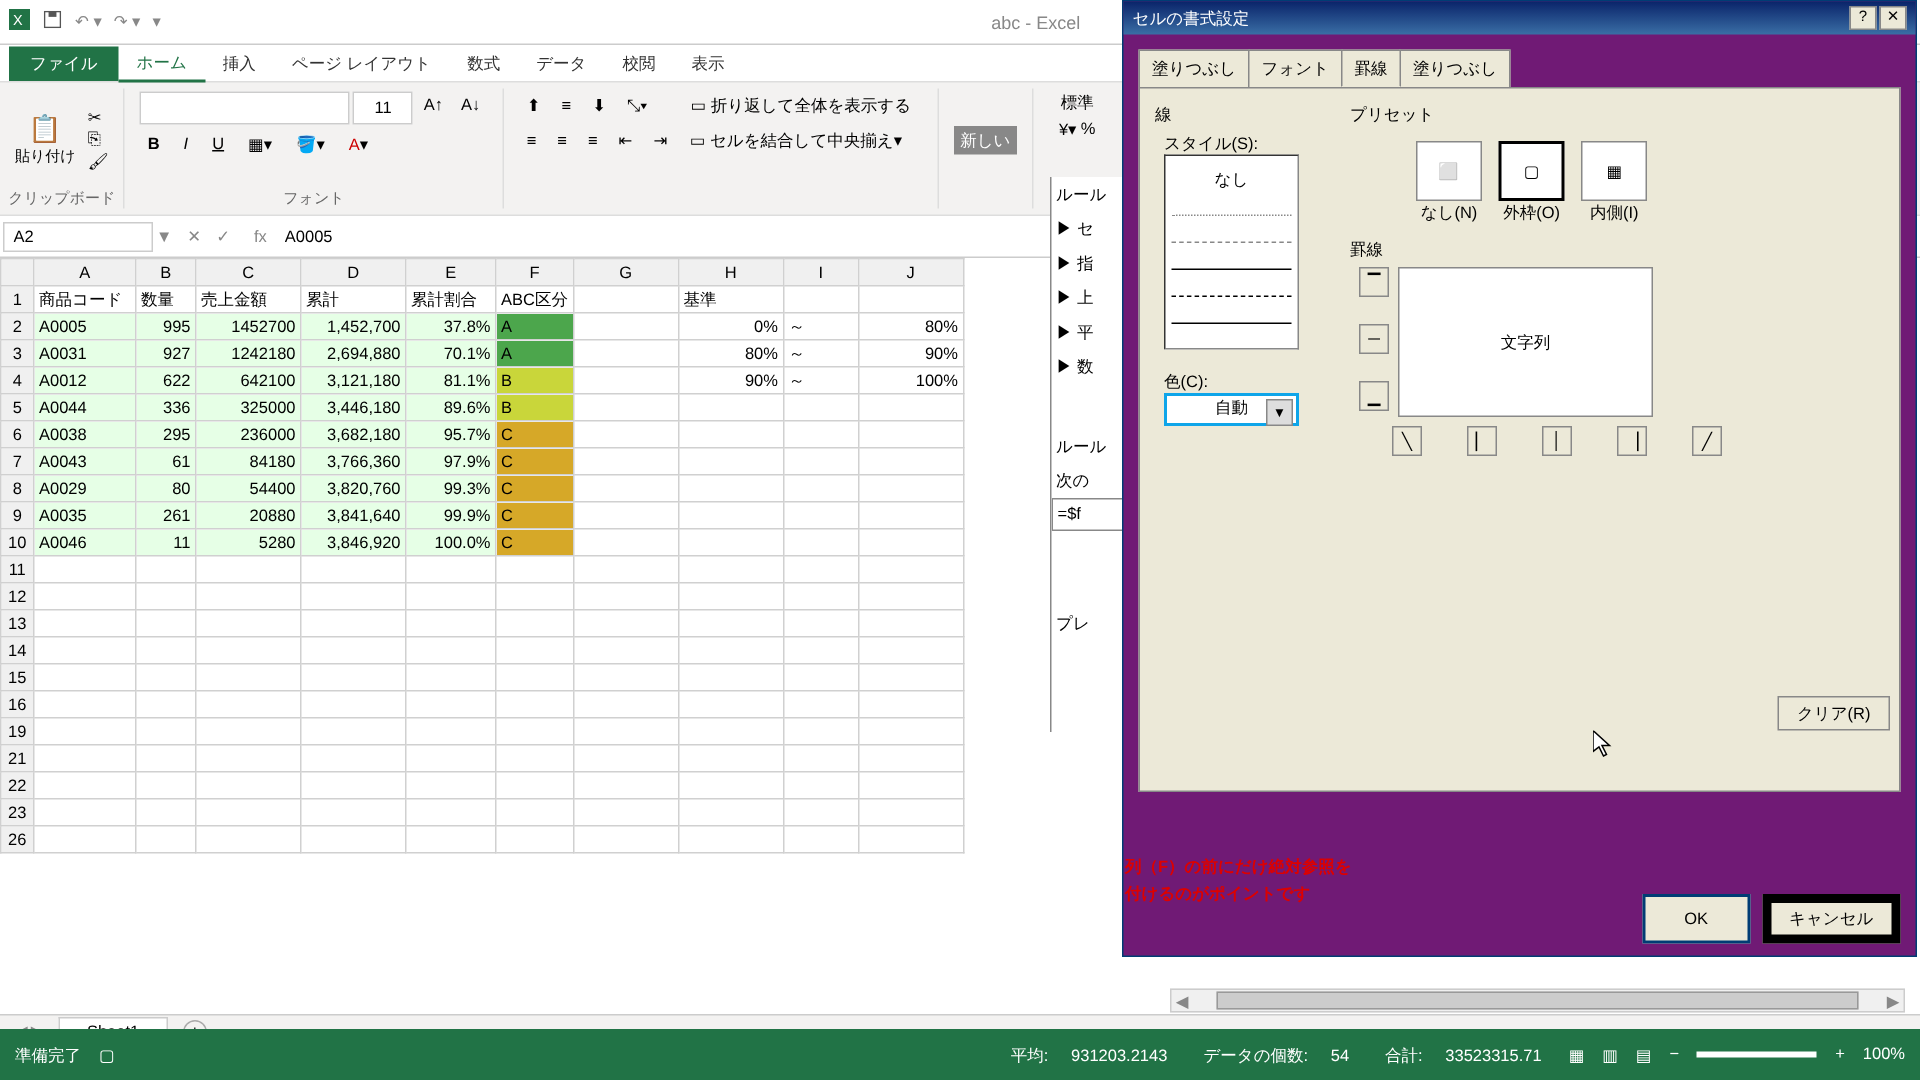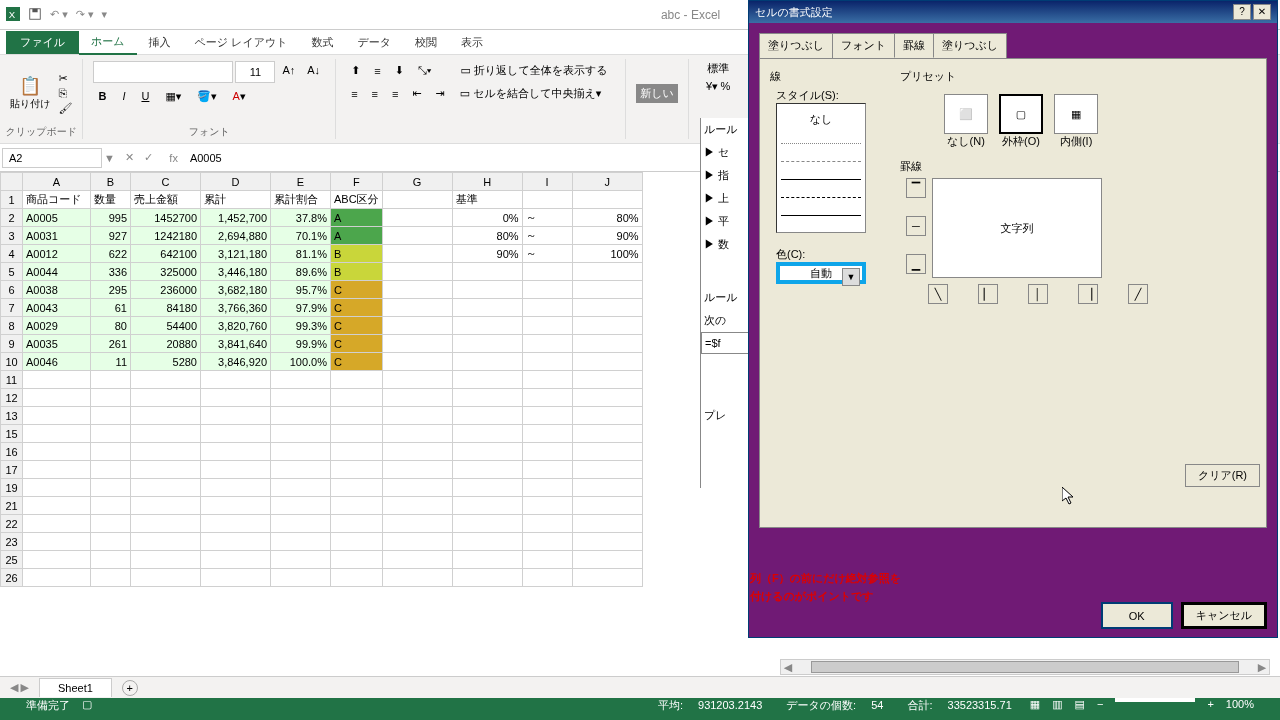--- a/index.html
+++ b/index.html
@@ -32,43 +32,43 @@
 .sheet td{text-align:right}
 .sheet td.txt{text-align:left}
 .sel{background:#e6ffe6}
 .grade-a{background:#4ca64c}
 .grade-b{background:#c9d63a}
 .grade-c{background:#d6a828}
 .col-a{width:68px}.col-b{width:40px}.col-c{width:70px}.col-d{width:70px}.col-e{width:60px}.col-f{width:34px}.col-g{width:70px}.col-h{width:70px}.col-i{width:50px}.col-j{width:70px}
 .sheet-tabs{position:absolute;bottom:22px;left:0;right:0;height:22px;background:#f3f2f1;display:flex;align-items:center;border-top:1px solid #ccc}
 .sheet-tab{padding:3px 18px;background:#fff;border:1px solid #ccc;border-bottom:none}
 .nav-arrows{display:flex;gap:2px;padding:0 10px;color:#888}
-.status-bar{position:absolute;bottom:0;left:0;right:0;height:22px;background:#217346;color:#fff;display:flex;align-items:flex-start;padding:0 20px;font-size:11px}
+.status-bar{position:absolute;bottom:0;left:0;right:0;height:34px;background:#217346;color:#fff;display:flex;align-items:center;padding:0 4px;font-size:11px}
 .status-bar .spacer{flex:1}
 .status-bar span{margin:0 6px}
 .dialog{position:absolute;top:0;left:748px;width:530px;height:638px;background:#701a75;border:1px solid #003c74}
 .dlg-title{height:22px;background:linear-gradient(#0a246a,#3a6ea5);color:#fff;display:flex;align-items:center;padding:0 6px;font-size:11px}
 .dlg-title .sp{flex:1}
 .dlg-title .tbtn{width:18px;height:16px;background:#ece9d8;color:#000;border:1px solid #888;text-align:center;line-height:14px;margin-left:2px;font-size:10px}
 .dlg-tabs{display:flex;padding:10px 10px 0}
 .dlg-tab{padding:4px 8px;border:1px solid #888;border-bottom:none;background:#ece9d8;margin-right:-1px;font-size:11px}
 .dlg-tab.active{background:#ece9d8;border-bottom:1px solid #ece9d8;position:relative;z-index:2}
 .dlg-body{border:1px solid #888;margin:0 10px 10px;padding:10px;height:470px;position:relative;background:#ece9d8}
 .dlg-section-label{font-size:11px;margin-bottom:4px}
 .style-list{width:90px;height:130px;border:1px inset #888;background:#fff;padding:4px;overflow:hidden}
 .style-item{height:14px;border-bottom:1px dashed #888;margin:4px 0}
 .style-item.none{border:none;text-align:center}
-.color-select{width:90px;height:22px;border:4px solid #0ea5e9;background:#fff;display:flex;align-items:center;justify-content:center;position:relative}
+.color-select{width:90px;height:22px;border:2px solid #0ea5e9;background:#fff;display:flex;align-items:flex-start;justify-content:center;position:relative}
 .color-select::after{content:"▼";position:absolute;right:2px;top:2px;background:#ddd;width:16px;height:16px;text-align:center;border:1px solid #888;font-size:9px;line-height:16px}
 .preset-box{display:inline-flex;flex-direction:column;align-items:center;margin:0 4px}
 .preset-icon{width:44px;height:40px;border:1px solid #888;background:#fff;display:flex;align-items:center;justify-content:center}
 .preview-box{width:170px;height:100px;border:1px solid #888;background:#fff;display:flex;align-items:center;justify-content:center;position:relative}
 .edge-btn{width:20px;height:20px;border:1px solid #888;background:#ece9d8;display:inline-flex;align-items:center;justify-content:center}
 .dlg-buttons{position:absolute;right:10px;bottom:8px;display:flex;gap:8px}
-.dlg-btn{min-width:72px;padding:3px 12px;border:3px solid #000000;background:#ece9d8}
+.dlg-btn{min-width:72px;padding:3px 12px;border:6px solid #000000;background:#ece9d8}
 .dlg-btn.default{border:2px solid #003c74}
 .clear-btn{position:absolute;right:6px;bottom:40px;min-width:72px;padding:3px 12px;border:1px solid #888;background:#ece9d8}
 .partial-dialog{position:absolute;top:118px;left:700px;width:52px;height:370px;background:#fff;border-left:1px solid #888;overflow:hidden;font-size:11px}
 .partial-dialog div{padding:4px 3px;white-space:nowrap}
 .annotation{position:absolute;left:750px;top:570px;font-size:26px;font-weight:bold;color:#d00;line-height:1.6}
 .cursor{position:absolute;left:1062px;top:487px}
 .hscroll{position:absolute;bottom:23px;right:10px;left:780px;height:16px;background:#f0f0f0;border:1px solid #ccc;display:flex;align-items:center}
 .hscroll .thumb{height:12px;background:#ccc;border:1px solid #999;margin:0 16px;flex:1}
 .hscroll .arr{width:14px;text-align:center;color:#888}
 </style>
@@ -367,20 +367,33 @@
           <td></td>
           <td></td>
           <td></td>
           <td></td>
           <td></td>
           <td></td>
           <td></td>
           <td></td>
         </tr>
         <tr>
+          <th>14</th>
+          <td></td>
+          <td></td>
+          <td></td>
+          <td></td>
+          <td></td>
+          <td></td>
+          <td></td>
+          <td></td>
+          <td></td>
+          <td></td>
+        </tr>
+        <tr>
           <th>15</th>
           <td></td>
           <td></td>
           <td></td>
           <td></td>
           <td></td>
           <td></td>
           <td></td>
           <td></td>
           <td></td>
@@ -393,33 +406,20 @@
           <td></td>
           <td></td>
           <td></td>
           <td></td>
           <td></td>
           <td></td>
           <td></td>
           <td></td>
         </tr>
         <tr>
-          <th>17</th>
-          <td></td>
-          <td></td>
-          <td></td>
-          <td></td>
-          <td></td>
-          <td></td>
-          <td></td>
-          <td></td>
-          <td></td>
-          <td></td>
-        </tr>
-        <tr>
           <th>19</th>
           <td></td>
           <td></td>
           <td></td>
           <td></td>
           <td></td>
           <td></td>
           <td></td>
           <td></td>
           <td></td>
@@ -446,33 +446,20 @@
           <td></td>
           <td></td>
           <td></td>
           <td></td>
           <td></td>
           <td></td>
           <td></td>
         </tr>
         <tr>
           <th>23</th>
-          <td></td>
-          <td></td>
-          <td></td>
-          <td></td>
-          <td></td>
-          <td></td>
-          <td></td>
-          <td></td>
-          <td></td>
-          <td></td>
-        </tr>
-        <tr>
-          <th>25</th>
           <td></td>
           <td></td>
           <td></td>
           <td></td>
           <td></td>
           <td></td>
           <td></td>
           <td></td>
           <td></td>
           <td></td>

